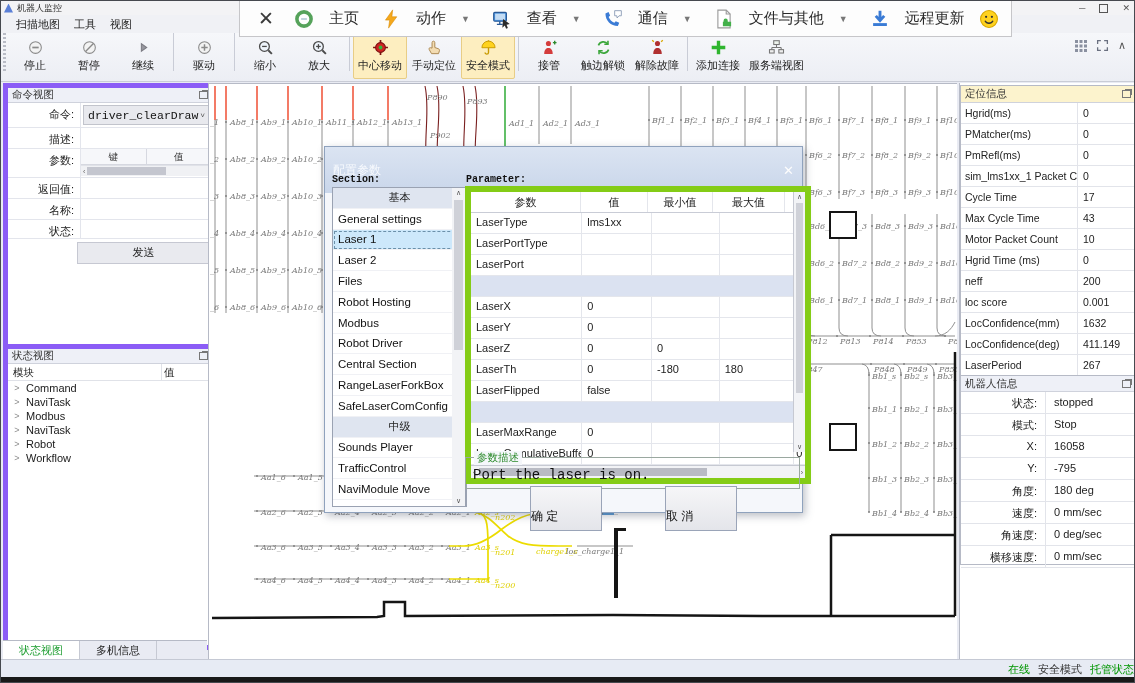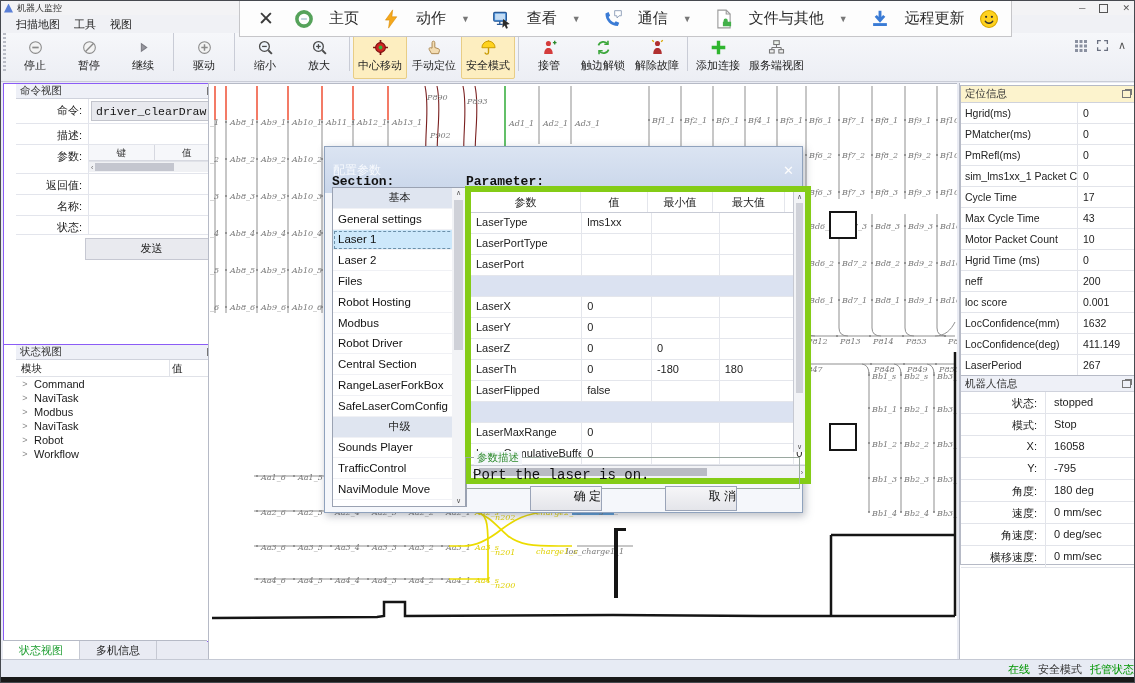--- a/index.html
+++ b/index.html
@@ -26,21 +26,21 @@
   #tb-grip{width:6px;height:40px;margin:0 2px;background:repeating-linear-gradient(#b9bcc6 0 2px,transparent 2px 4px);width:3px;}
   .tb-btn{min-width:46px;height:44px;display:flex;flex-direction:column;align-items:center;justify-content:center;gap:2px;padding:0 3px;border:1px solid transparent;border-radius:2px;}
   .tb-btn.hl{background:#fdeec0;border-color:#e8cd86;}
   .tb-ico{width:17px;height:17px;}
   .tb-ico svg{width:17px;height:17px;display:block;}
   .tb-label{font-size:11px;color:#222;white-space:nowrap;}
   .tb-sep{width:1px;height:38px;background:#c9ccd6;margin:0 3px;}
   #tb-right{position:absolute;right:8px;top:38px;display:flex;gap:9px;align-items:center;color:#5a6070;}
   #tb-right svg{display:block;}
   
-  .panel{background:#fff;border:1px solid #8b5cf6;padding-left:12px;}
+  .panel{background:#fff;border:5px solid #8b5cf6;}
   .panel-title{height:14px;background:#eef0f7;border-bottom:1px solid #cfd2dc;display:flex;align-items:center;padding:0 4px;font-size:10.5px;color:#333;}
   .float-ico{margin-left:auto;width:7px;height:6px;border:1px solid #777;box-shadow:2px -2px 0 -1px #777;}
   #cmd-panel{left:2px;top:82px;width:204px;height:260px;}
   .cmd-row{display:flex;border-bottom:1px solid #e3e5ec;}
   .cmd-label{width:66px;text-align:right;padding:4px 6px 0 0;font-size:11px;color:#222;}
   .cmd-val{flex:1;border-left:1px solid #e3e5ec;position:relative;}
   #cmd-combo{margin:2px;height:18px;background:#e8e9ee;border:1px solid #c2c4cc;display:flex;align-items:center;font-family:"Liberation Mono","DejaVu Sans Mono",monospace;font-size:11.5px;padding:0 4px;color:#111;}
   #cmd-combo .caret{margin-left:auto;font-size:8px;color:#555;}
   .mini-head{display:flex;height:15px;border-bottom:1px solid #d6d8e0;background:#f6f7fa;}
   .mini-head div{flex:1;text-align:center;font-size:9.5px;padding-top:2px;color:#333;border-right:1px solid #d6d8e0;}
@@ -59,21 +59,21 @@
   .ltab.active{background:#fff;color:#1f9e32;}
   
   #map-area{left:207px;top:82px;width:748px;height:578px;background:#fff;border:1px solid #b6bac6;border-right:none;}
   #map-svg{position:absolute;left:0;top:0;}
   .mlbl{font:italic 8px "DejaVu Serif",serif;fill:#787878;}
   .mlbl-y{font:italic 8px "DejaVu Serif",serif;fill:#dfd000;}
   
   #dialog{left:323px;top:145px;width:477px;height:365px;background:#f5f7fb;border:1px solid #8fa2bd;box-shadow:2px 3px 8px rgba(60,70,90,.35);z-index:10;}
   #dlg-title{height:22px;background:linear-gradient(#dbe4f2,#c9d6ea);display:flex;align-items:center;padding:12px 8px;color:#f6f9fd;font-size:12px;}
   #dlg-close{margin-left:auto;color:#fdfdfd;font-size:13px;}
-  .dlg-sec-label{position:absolute;font-family:"Liberation Mono","DejaVu Sans Mono",monospace;font-weight:bold;font-size:13px;color:#111;}
+  .dlg-sec-label{position:absolute;font-family:"Liberation Mono","DejaVu Sans Mono",monospace;font-weight:bold;font-size:10px;color:#111;}
   #section-list{position:absolute;left:7px;top:40px;width:133px;height:318px;background:#fff;border:1px solid #9aa2b2;overflow:hidden;}
   .sec-item{height:19.8px;display:flex;align-items:center;padding-left:5px;font-size:11.5px;color:#111;border-bottom:1px solid #f0f1f5;}
   .sec-item.hdr{justify-content:center;padding-left:0;background:#dfe5f0;font-size:11px;color:#222;}
   .sec-item.sel{background:#cde8fb;outline:1px dashed #6b90aa;outline-offset:-2px;}
   #sec-scroll{position:absolute;left:127px;top:40px;width:13px;height:318px;background:#f2f3f6;border:1px solid #9aa2b2;border-left:none;font-size:7px;color:#555;text-align:center;}
   #sec-scroll .thumb{position:absolute;left:2px;top:12px;width:9px;height:150px;background:#cfd1d8;}
   #sec-scroll .up{position:absolute;top:1px;left:0;right:0;}
   #sec-scroll .dn{position:absolute;bottom:1px;left:0;right:0;}
   #param-table{position:absolute;left:140px;top:39px;width:334px;background:#fff;border:6px solid #84cc16;}
   .pt-row{display:flex;height:20px;border-bottom:1px solid #e4e6ec;}
@@ -82,21 +82,21 @@
   .pt-cell{font-size:11px;padding:3px 0 0 5px;white-space:nowrap;overflow:hidden;border-right:1px solid #e4e6ec;}
   .pt-row.hdr .pt-cell{text-align:center;padding-left:0;color:#222;}
   .c0{width:109px;}.c1{width:66px;}.c2{width:64px;}.c3{width:71px;}.c4{width:9px;border-right:none;padding-left:2px;}
   #pt-vscroll{position:absolute;right:0;top:0;width:11px;background:#f2f3f6;border-left:1px solid #c6c9d2;font-size:7px;color:#555;text-align:center;}
   #pt-vscroll .thumb{position:absolute;left:2px;top:11px;width:7px;height:190px;background:#cfd1d8;}
   #pt-hscroll{height:12px;background:#f2f3f6;border-top:1px solid #c6c9d2;display:flex;align-items:center;font-size:7px;color:#555;}
   #pt-hscroll .thumb{height:8px;width:228px;background:#b9bbc4;margin:0 2px;}
   #desc-group{position:absolute;left:140px;top:310px;width:333px;height:30px;border:1px solid #9aa8a0;}
   #desc-title{position:absolute;left:8px;top:-7px;background:#f5f7fb;padding:0 3px;font-size:10.5px;color:#2e8b2e;}
   #desc-text{position:absolute;left:7px;top:9px;font-family:"Liberation Mono","DejaVu Sans Mono",monospace;font-size:14px;color:#111;}
-  .dlg-btn{position:absolute;top:339px;width:70px;height:22px;background:linear-gradient(#f6f6f8,#e4e5ea);border:1px solid #9aa4b8;text-align:right;font-size:12px;padding-top:1px;color:#111;}
+  .dlg-btn{position:absolute;top:339px;width:70px;height:22px;background:linear-gradient(#f6f6f8,#e4e5ea);border:1px solid #9aa4b8;text-align:left;font-size:12px;padding-top:21px;color:#111;}
   
   #right-col{left:958px;top:82px;width:175px;height:576px;background:#fff;border-left:1px solid #b6bac6;}
   #loc-panel{position:absolute;left:0;top:2px;width:174px;height:290px;border:1px solid #b6bac6;}
   #loc-panel .panel-title{background:#fcf3cd;height:16px;}
   .kv-row{display:flex;height:20px;border-bottom:1px solid #e2e4ea;}
   .kv-l{width:112px;font-size:10.5px;padding:4px 0 0 4px;border-right:1px solid #e2e4ea;white-space:nowrap;overflow:hidden;}
   .kv-v{flex:1;font-size:10.5px;padding:4px 0 0 5px;}
   #robot-panel{position:absolute;left:0;top:292px;width:174px;height:188px;border:1px solid #b6bac6;}
   #robot-panel .panel-title{height:15px;align-items:center;}
   .rb-row{display:flex;height:21px;border-bottom:1px solid #e2e4ea;}

